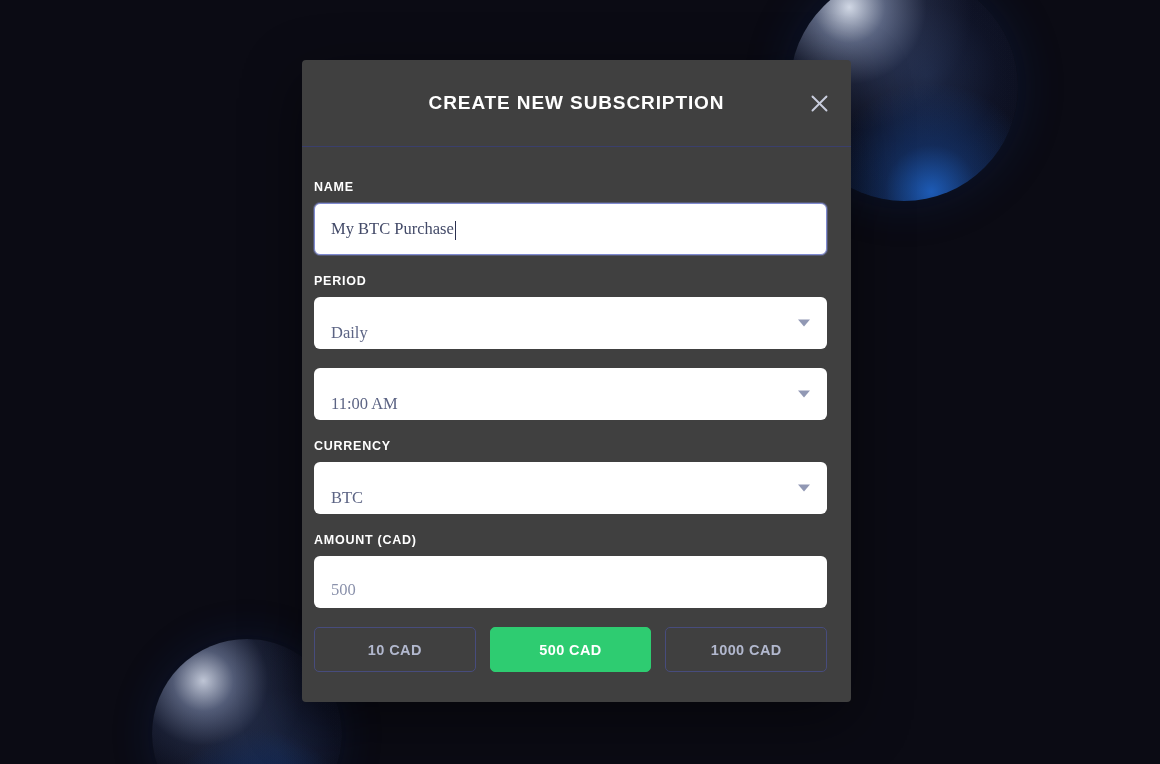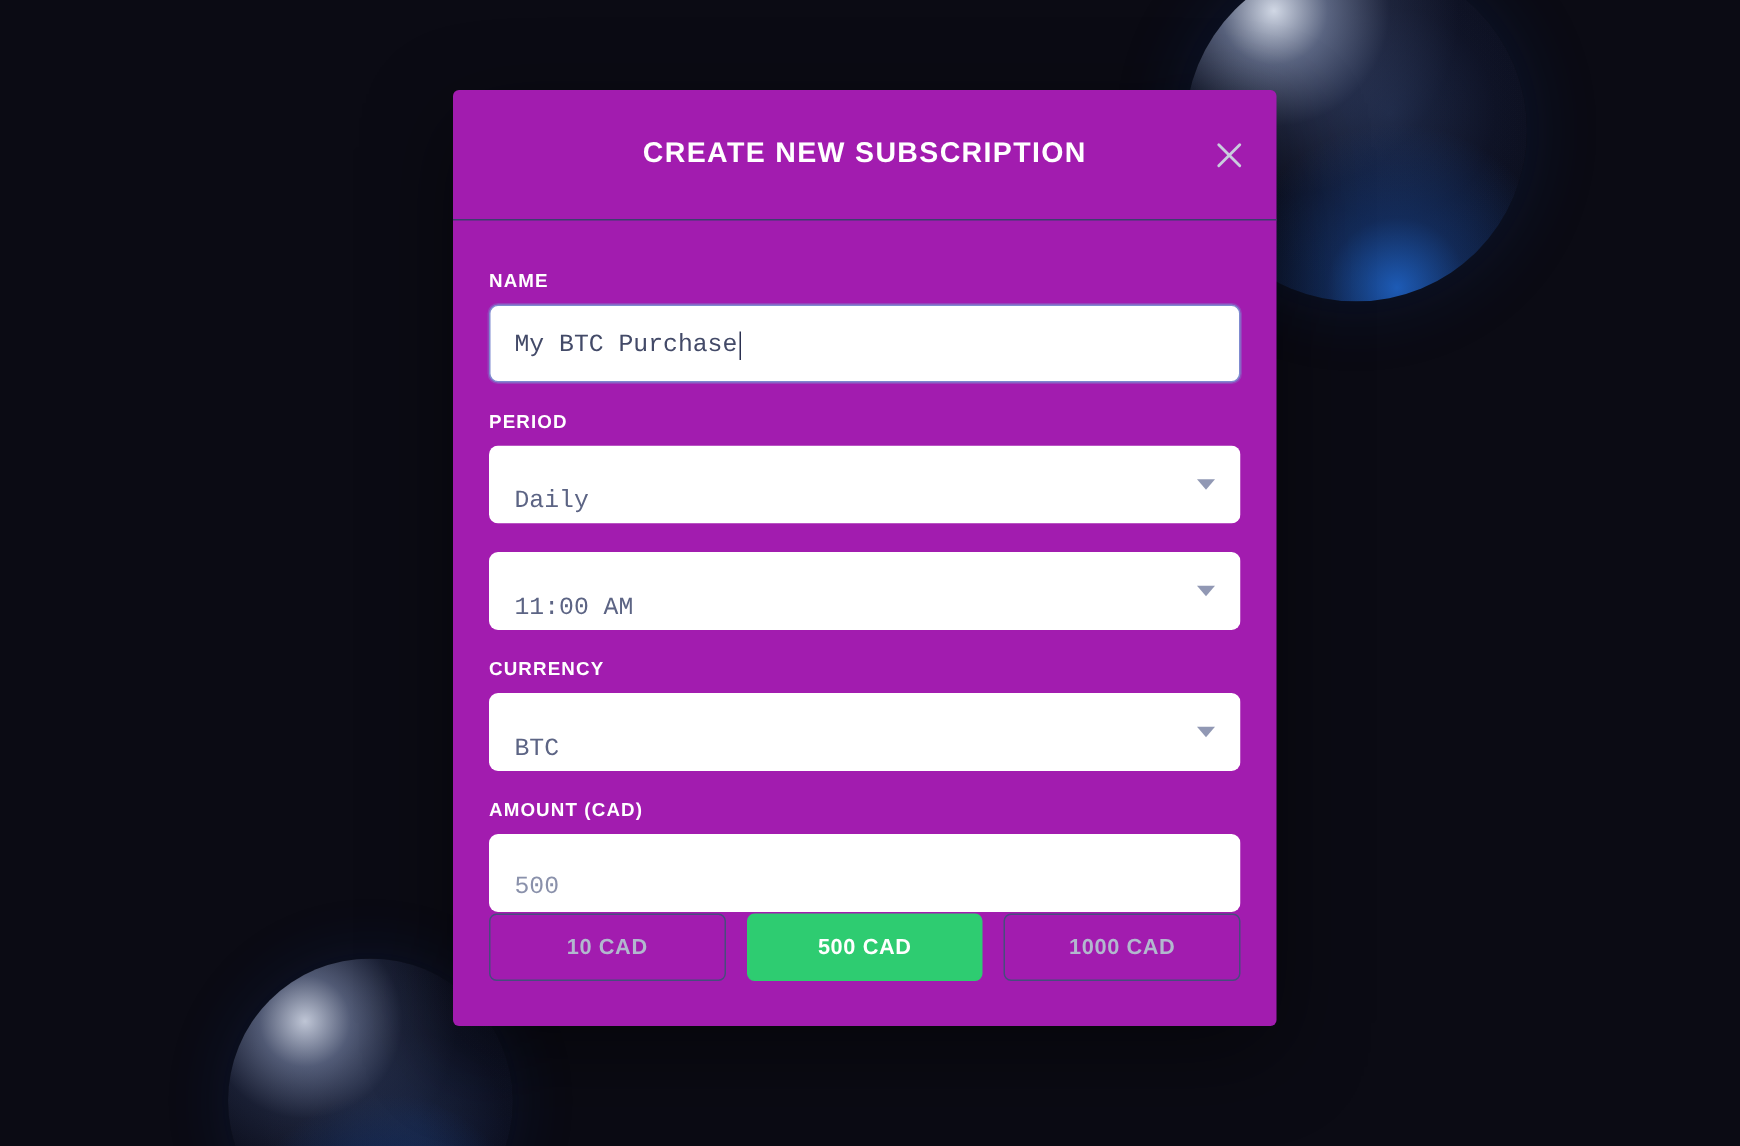--- a/index.html
+++ b/index.html
@@ -56,21 +56,21 @@
       radial-gradient(circle at 48% 42%, #141829 0%, #0d1020 55%, #090b16 100%);
     box-shadow: 0 0 38px 4px rgba(14,50,120,0.20);
   }
 
   
   .modal {
     position: absolute;
     left: 302px;
     top: 60px;
     width: 549px;
-    background: #a21caf;
+    background: #404040;
     border-radius: 4px;
     z-index: 2;
     box-shadow: 0 18px 60px rgba(0,0,0,0.45);
   }
 
   .modal-header {
     position: relative;
     height: 87px;
     display: flex;
     align-items: center;
@@ -96,21 +96,21 @@
     align-items: center;
     justify-content: center;
     cursor: pointer;
     background: none;
     border: none;
   }
 
   .close-button svg { display: block; }
 
   .modal-body {
-    padding: 33px 24px 0 24px;
+    padding: 33px 24px 0 12px;
   }
 
   .field-group { margin-bottom: 19px; }
 
   .field-label {
     display: block;
     color: #ffffff;
     font-size: 12.5px;
     font-weight: bold;
     letter-spacing: 0.75px;
@@ -118,21 +118,21 @@
   }
 
   .text-input,
   .select-input {
     width: 100%;
     height: 52px;
     background: #ffffff;
     border: 1px solid transparent;
     border-radius: 6px;
     padding: 0 16px;
-    font-family: Liberation Mono, monospace;
+    font-family: Liberation Serif, serif;
     font-size: 16.5px;
     color: #5c6484;
     outline: none;
     display: flex;
     align-items: center;
   }
 
   .text-input.focused {
     border: 1px solid #7f8ad0;
     box-shadow: 0 0 0 1px rgba(127,138,208,0.35);
@@ -177,21 +177,21 @@
     height: 0;
     border-left: 6.5px solid transparent;
     border-right: 6.5px solid transparent;
     border-top: 7px solid #9198b4;
   }
 
   
   .quick-amounts {
     display: flex;
     gap: 14px;
-    margin-top: 1px;
+    margin-top: 19px;
     padding-bottom: 30px;
   }
 
   .amount-chip {
     flex: 1;
     height: 45px;
     border-radius: 5px;
     border: 1px solid #474c7d;
     background: transparent;
     color: #b2b8ce;

